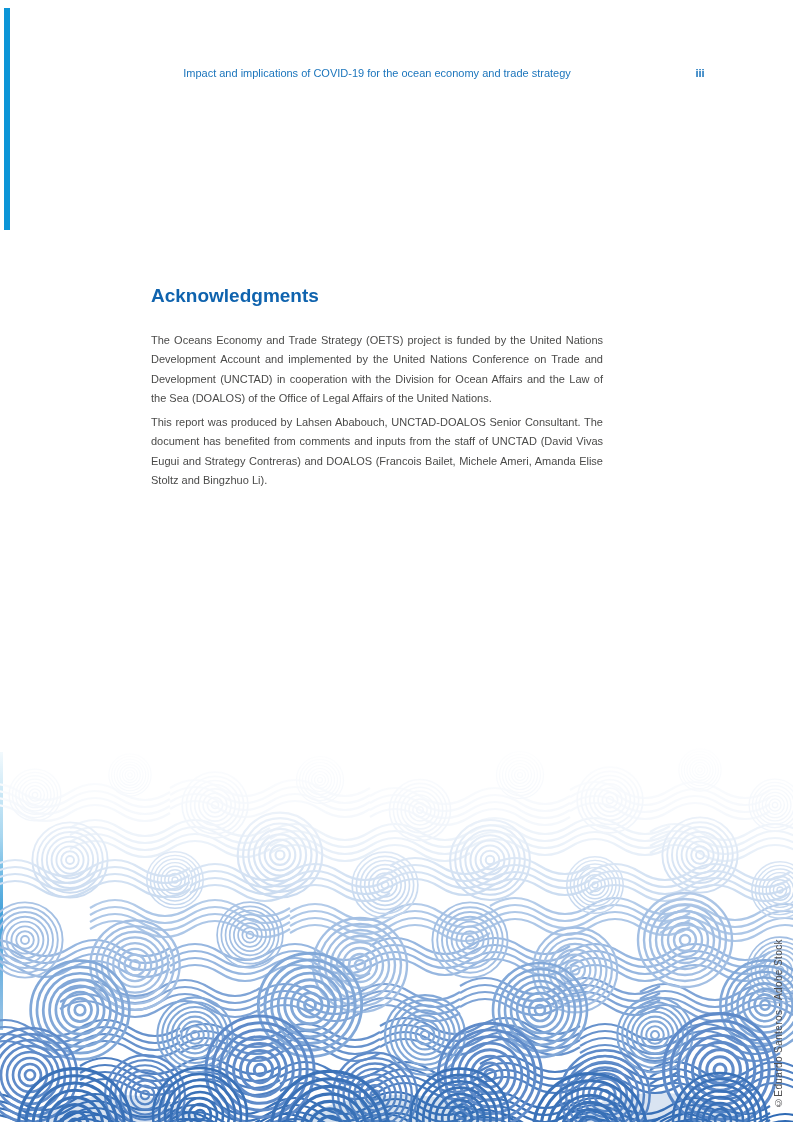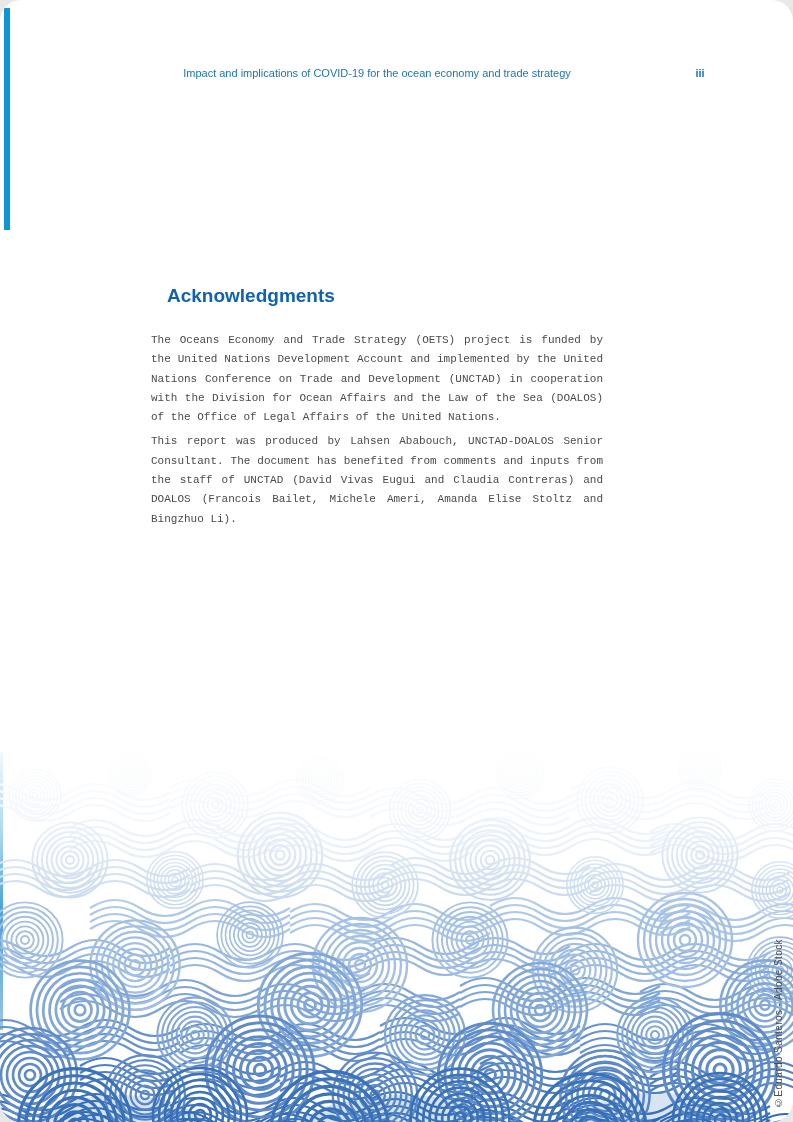--- a/index.html
+++ b/index.html
@@ -9,21 +9,20 @@
     --body-text:#4a4a49;
     --credit-text:#4d4d4f;
   }
   html,body{margin:0;padding:0;background:#e8e8e8;}
   .page{
     position:relative;
     width:793px;height:1122px;
     background:#ffffff;
     overflow:hidden;
     font-family:"Liberation Sans",sans-serif;
-    border-radius:21px;
   }
   .accent-bar{
     position:absolute;left:4px;top:8px;width:6px;height:222px;
     background:var(--accent-bar,#0c95d7);
   }
   .running-header{
     position:absolute;left:151px;top:66px;width:452px;
     text-align:center;
     font-size:11px;line-height:14px;
     color:var(--header-text,#1b75bc);
@@ -31,30 +30,29 @@
   .page-number{
     position:absolute;left:688px;top:66px;width:24px;
     text-align:center;
     font-size:11px;line-height:14px;font-weight:bold;
     color:var(--header-text,#1b75bc);
   }
   .content{
     position:absolute;left:151px;top:285px;width:452px;
   }
   .heading{
-    margin:0 0 24px 16px;
+    margin:0 0 24px 0;
     font-size:19px;line-height:22px;font-weight:bold;
     color:var(--heading-text,#0f63ae);
   }
   .body-para{
     margin:0 0 5px 0;
     font-size:11px;line-height:19.3px;
     text-align:justify;
     color:var(--body-text,#4a4a49);
-    font-family:Liberation Mono, monospace;
   }
   .left-strip{
     position:absolute;left:0;top:752px;width:3px;height:278px;
     background:linear-gradient(180deg,#0c95d7 0%,#3e9fd9 55%,#9cc4e6 100%);
   }
   .waves{
     position:absolute;left:0;top:740px;width:793px;height:382px;
   }
   .waves svg{display:block;}
   .credit{
@@ -75,21 +73,21 @@
 
   <header class="running-header">
     <span>Impact and implications of COVID-19 for the ocean economy and trade strategy</span>
   </header>
 
   <div class="page-number">iii</div>
 
   <main class="content">
     <h1 class="heading">Acknowledgments</h1>
     <p class="body-para">The Oceans Economy and Trade Strategy (OETS) project is funded by the United Nations Development Account and implemented by the United Nations Conference on Trade and Development (UNCTAD) in cooperation with the Division for Ocean Affairs and the Law of the Sea (DOALOS) of the Office of Legal Affairs of the United Nations.</p>
-    <p class="body-para">This report was produced by Lahsen Ababouch, UNCTAD-DOALOS Senior Consultant. The document has benefited from comments and inputs from the staff of UNCTAD (David Vivas Eugui and Claudia Contreras) and DOALOS (Francois Bailet, Michele Ameri, Amanda Elise Stoltz and Bingzhuo Li).</p>
+    <p class="body-para">This report was produced by Lahsen Ababouch, UNCTAD-DOALOS Senior Consultant. The document has benefited from comments and inputs from the staff of UNCTAD (David Vivas Eugui and Strategy Contreras) and DOALOS (Francois Bailet, Michele Ameri, Amanda Elise Stoltz and Bingzhuo Li).</p>
   </main>
 
   <div class="left-strip"></div>
 
   <div class="waves">
     <svg width="793" height="382" viewBox="0 0 793 382" xmlns="http://www.w3.org/2000/svg">
       <defs>
         <path id="sq" d="M0 0 Q25 -16 50 0 T100 0 T150 0 T200 0" fill="none"></path>
         <g id="sq4">
           <use href="#sq"></use>

